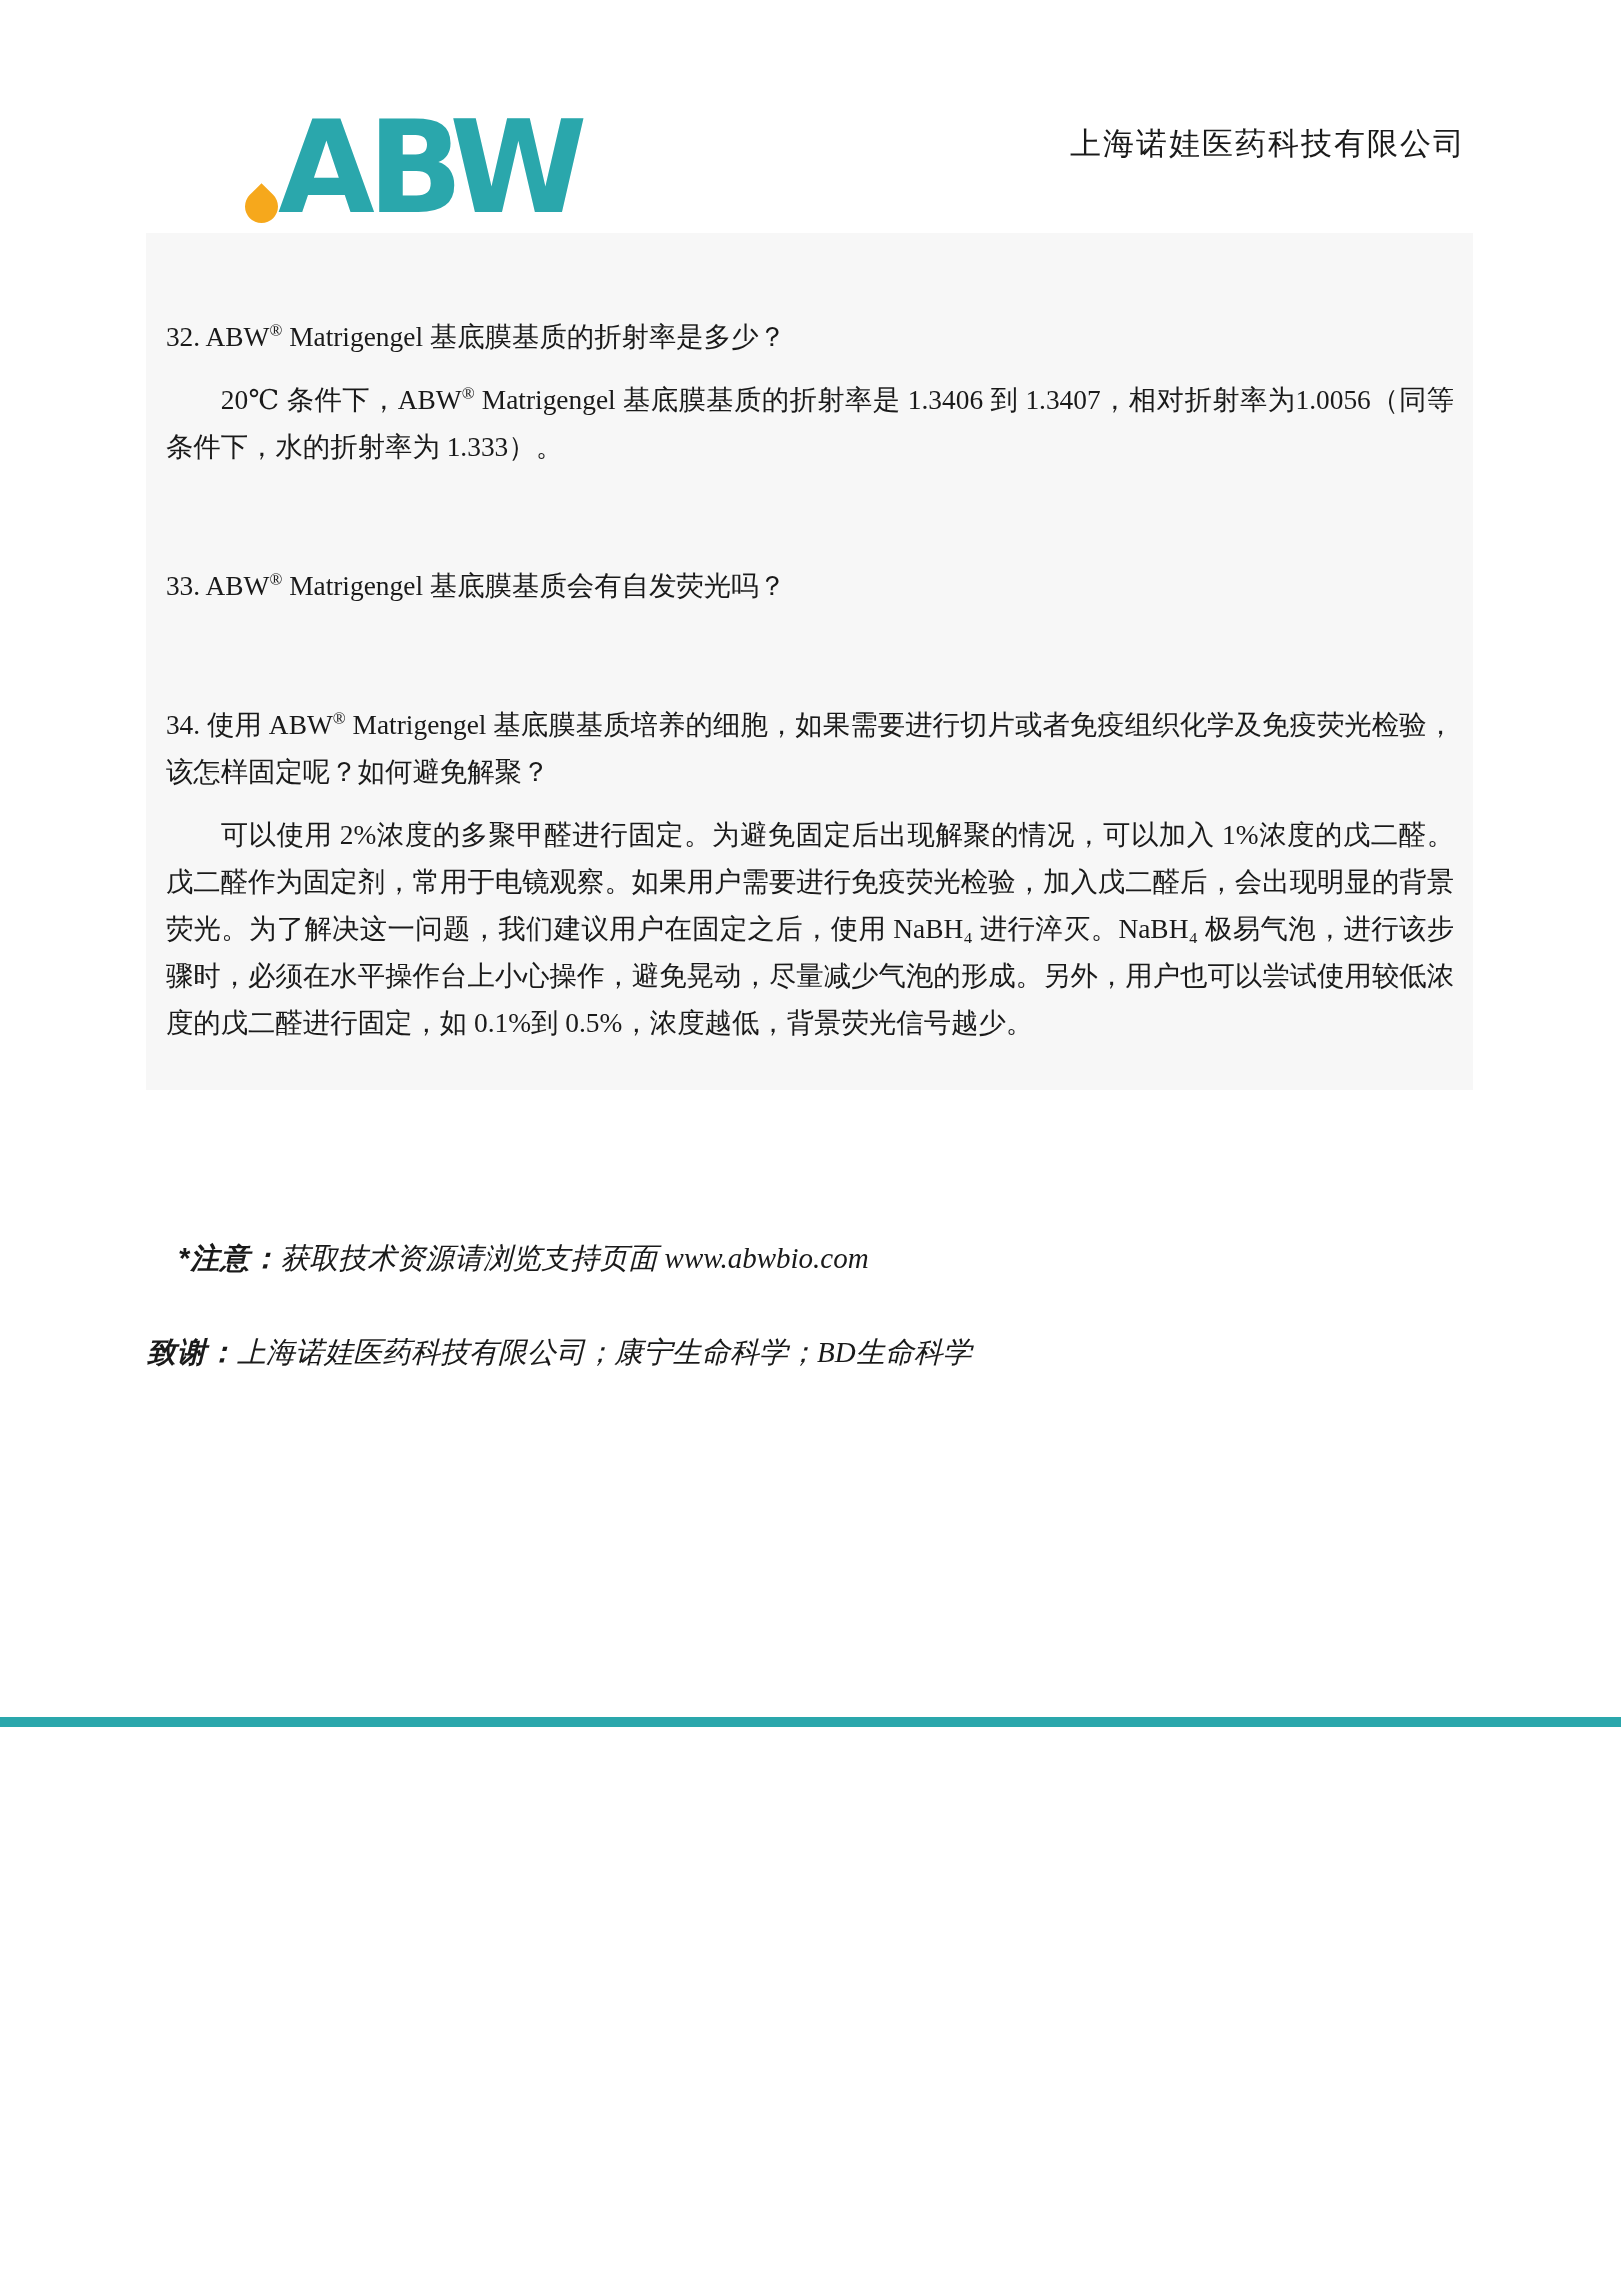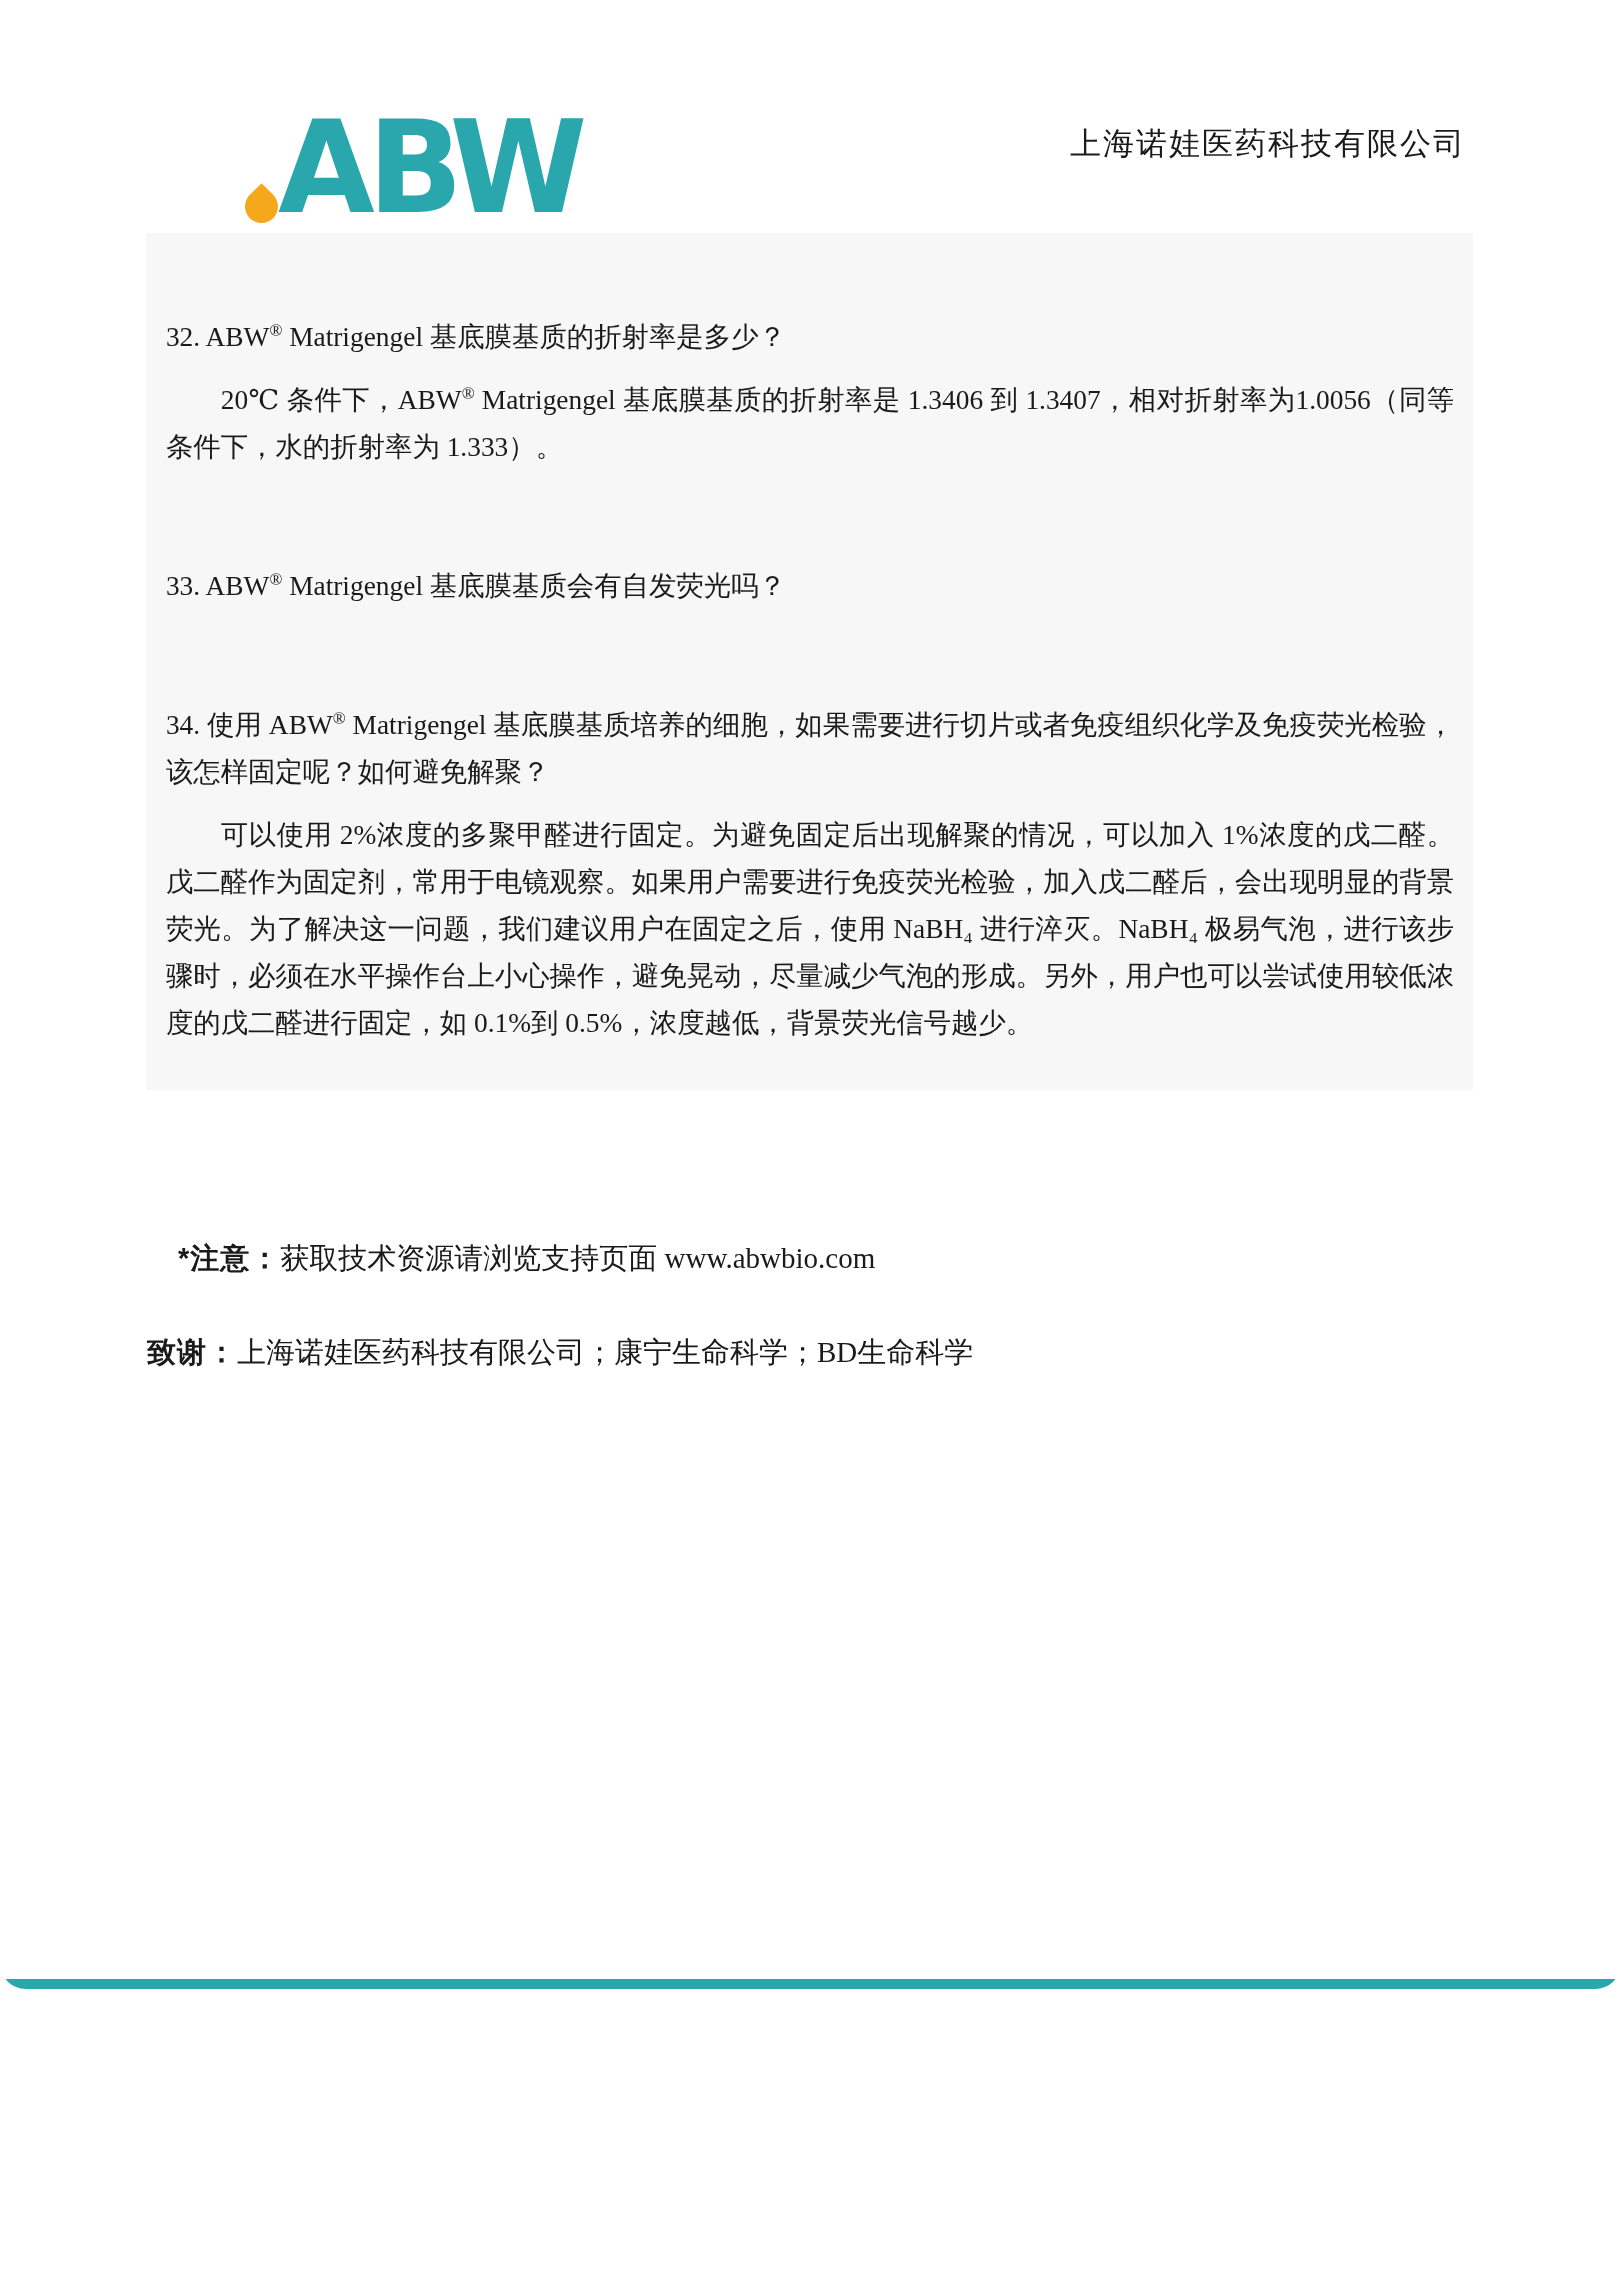--- a/index.html
+++ b/index.html
@@ -4,26 +4,25 @@
 <style>
   :root{
     --teal:#2AA7AC;
     --orange:#F6A81C;
     --content-bg:#F7F7F7;
     --ink:#1A1A1A;
   }
   html,body{margin:0;padding:0;background:#ffffff;}
   .page{
     position:relative;
-    width:1621px;height:1989px;
+    width:1621px;height:1727px;
     background:#ffffff;
     overflow:hidden;
     font-family:"Liberation Serif","DejaVu Serif",serif;
     color:var(--ink);
-    border-radius:26px;
   }
 
   
   .logo{
     position:absolute;left:243px;top:106px;width:323px;height:127px;
   }
   .logo-drop{
     position:absolute;left:2px;top:84px;
     width:33px;height:33px;
     background:var(--orange);
@@ -68,21 +67,21 @@
   .qa + .qa{margin-top:92px;}
   .answer{text-indent:2em;}
   sup.reg{font-size:0.62em;vertical-align:super;line-height:0;}
 
   
   .notes{
     position:absolute;left:147px;top:1237px;width:1333px;
   }
   .note-line{
     margin:0;
-    font-size:29px;line-height:43px;
+    font-size:29px;line-height:43px;font-style:italic;
   }
   .note-notice{margin-left:31px;}
   .note-thanks{margin-top:51px;}
   .note-label{
     font-weight:bold;
     font-family:"Liberation Sans","DejaVu Sans",sans-serif;
     letter-spacing:1px;
   }
 
   

